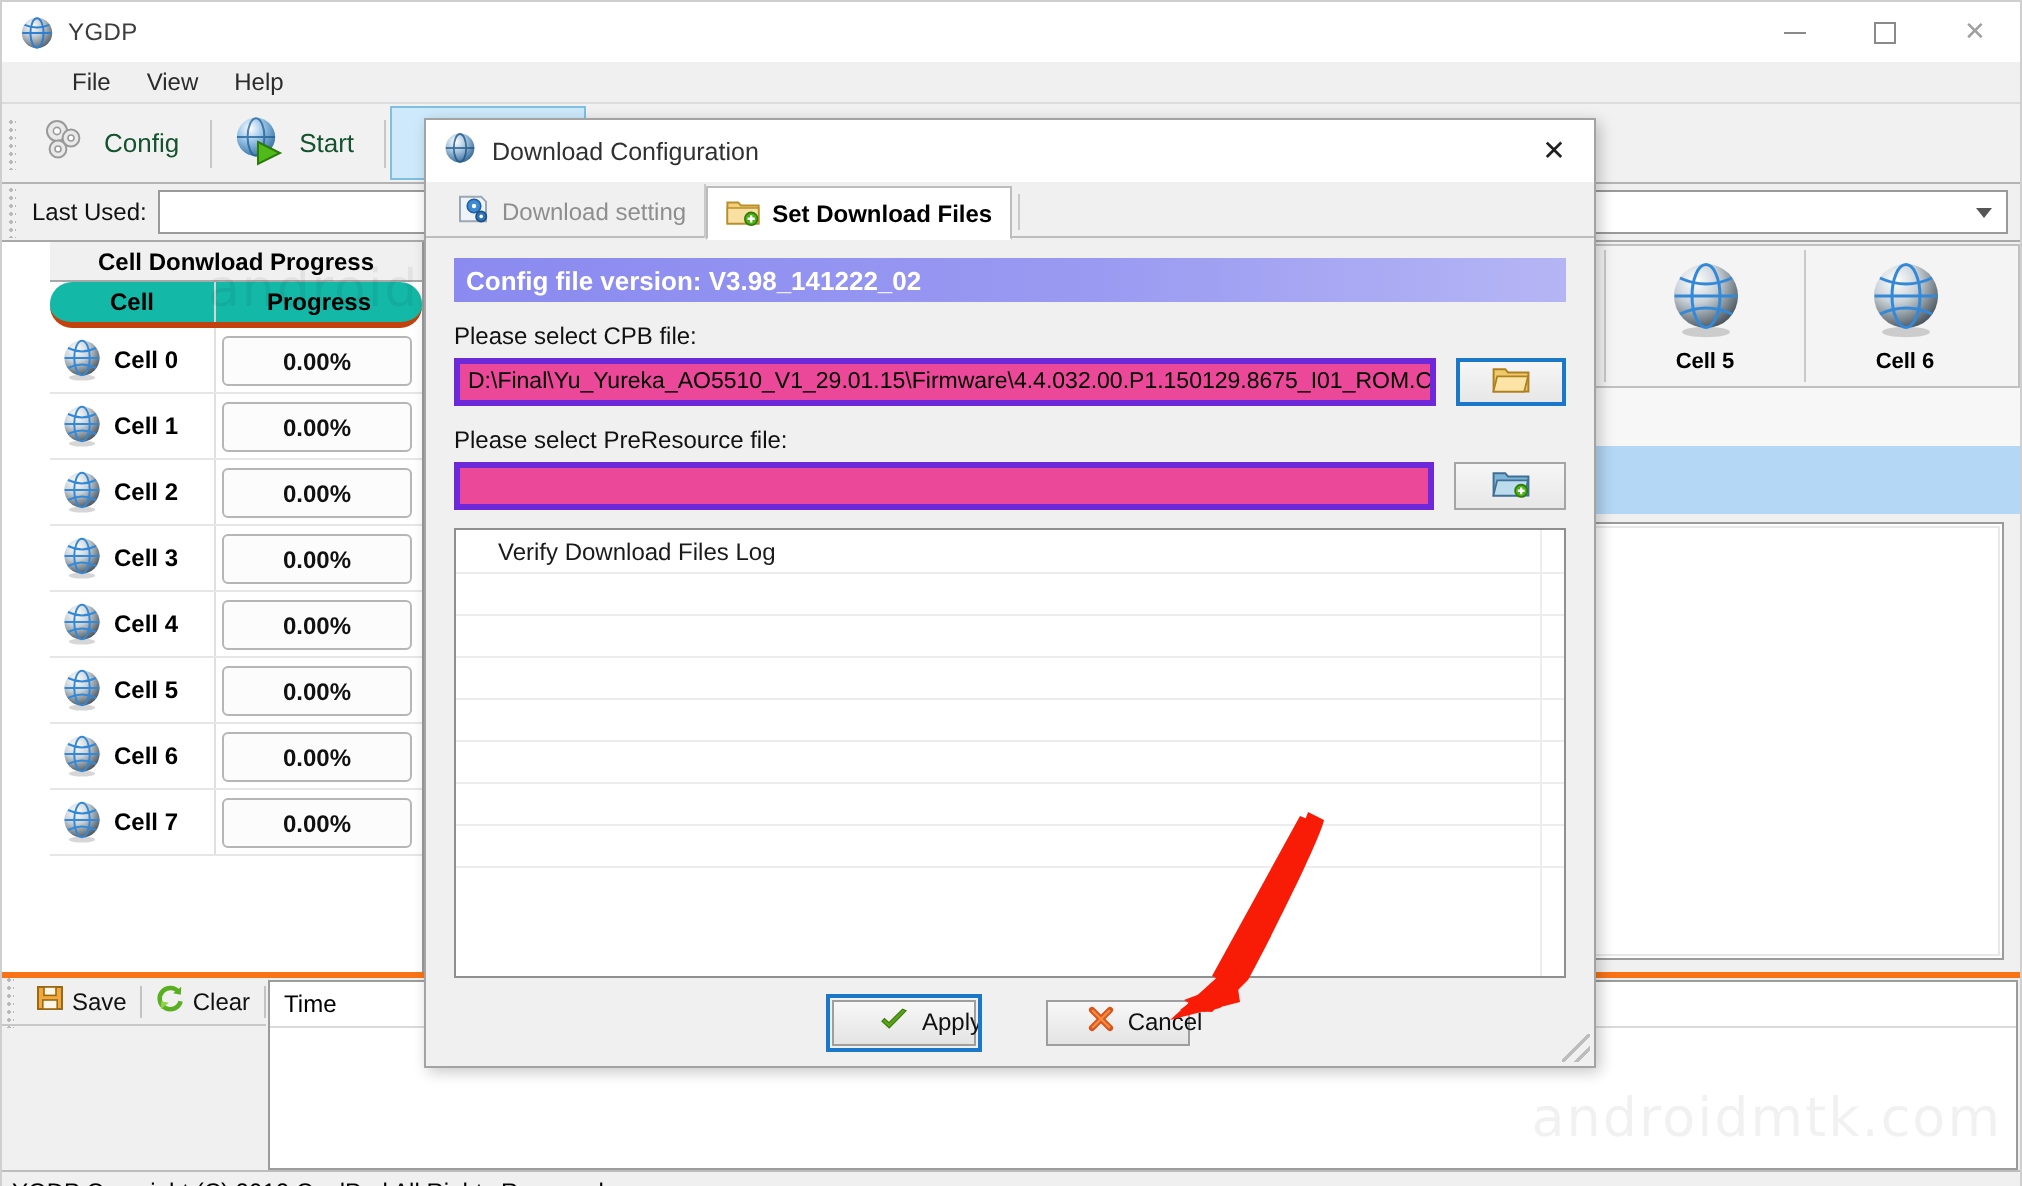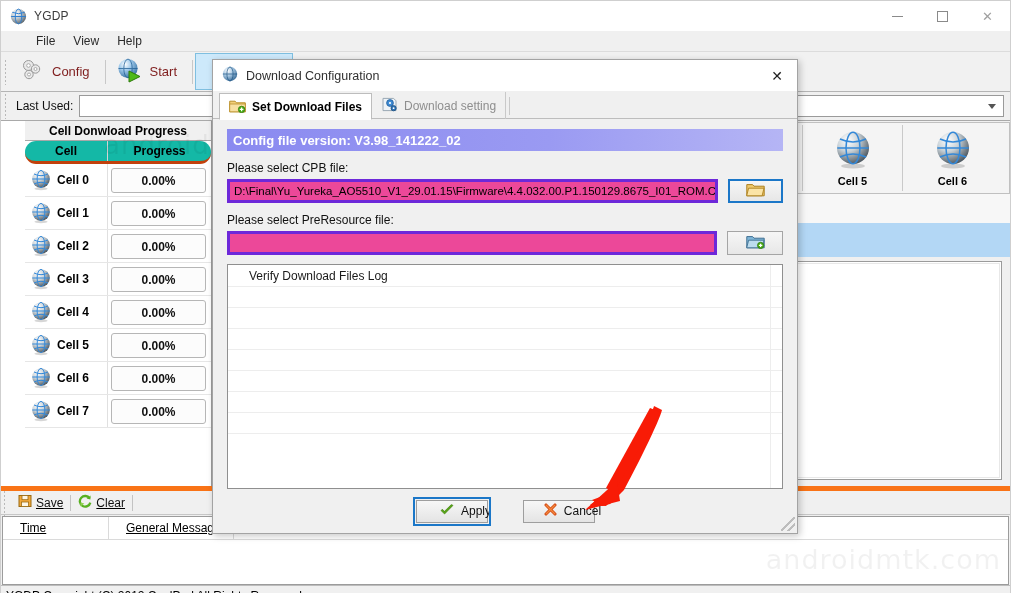--- a/index.html
+++ b/index.html
@@ -79,21 +79,21 @@
   .grip {
     width: 4px; height: 26px; margin-left: 3px; margin-right: 4px;
     background-image: radial-gradient(#b9b9b9 40%, transparent 41%);
     background-size: 3px 4px;
   }
   .tool-btn {
     height: 37px;
     display: flex; align-items: center;
     padding: 0 13px 0 8px;
     gap: 8px;
-    font-size: 13px; color: #7f1d1d;
+    font-size: 13px; color: #14532d;
   }
   .tool-btn .tb-label { white-space: nowrap; }
   .tool-sep {
     width: 1px; height: 24px; background: #c8c8c8; margin: 0 2px;
   }
   .tool-btn.highlighted {
     background: #cde9fb;
     border: 1px solid #7fbfe0;
   }
 
@@ -242,24 +242,23 @@
   }
   .right-list .inner-edge {
     position: absolute; inset: 1px;
     border: 1px solid #e8e8e8;
   }
 
   
   .log-area {
     height: 99px;
     background: #f0f0f0;
-    border-top: 5px solid #f97316;
-    display: flex; flex-direction: column;
-    position: relative;
-    text-decoration: underline;
+    border-top: 3px solid #f97316;
+    display: flex; 
+    position: relative;
   }
   .log-toolbar {
     height: 24px;
     background: #f0f0f0;
     display: flex; align-items: center;
     border-bottom: 1px solid #c7c7c7;
   }
   .log-toolbar .grip { margin-left: 2px; }
   .log-btn {
     display: flex; align-items: center; gap: 4px;
@@ -273,21 +272,21 @@
     border: 1px solid #9c9c9c;
     margin: 1px 1px 0 1px;
     display: flex; flex-direction: column;
   }
   .log-head {
     height: 23px; display: flex;
     border-bottom: 1px solid #dadada;
   }
   .log-head .lh {
     display: flex; align-items: center;
-    padding-left: 17px;
+    padding-left: 7px;
     font-size: 12px; color: #000;
     border-right: 1px solid #dadada;
   }
   .log-head .lh.c1 { width: 106px; flex: 0 0 106px; }
   .log-head .lh.c2 { width: 125px; flex: 0 0 125px; }
   .log-body { flex: 1 1 auto; }
 
   
   .statusbar {
     height: 21px;
@@ -907,42 +906,42 @@
         </g>
       </svg>
     </span>
     <span class="dt-text">Download Configuration</span>
     <div class="dlg-close">
       <span>✕</span>
     </div>
   </div>
 
   <div class="dlg-tabstrip">
-    <div class="dtab active">
-      <span>
-        <svg width="17" height="15" viewBox="0 0 17 15">
-          <path d="M0.7 3.2 h5.4 l1.4 1.6 h8.8 v9 h-15.6 z" fill="#f3cf7a" stroke="#b98f2b" stroke-width="1"></path>
-          <path d="M0.7 6 h15.6 v7.8 h-15.6 z" fill="#f8e0a2" stroke="#b98f2b" stroke-width=".8"></path>
-          <circle cx="12.6" cy="11.4" r="3.2" fill="#4caf18" stroke="#2f7a0b" stroke-width=".8"></circle>
-          <path d="M12.6 9.6 v3.6 M10.8 11.4 h3.6" stroke="#fff" stroke-width="1.2"></path>
-        </svg>
-      </span>
-      <span>Set Download Files</span>
-    </div>
     <div class="dtab inactive">
       <span>
         <svg width="17" height="15" viewBox="0 0 17 15">
           <path d="M2 1.4 h10.6 l2.4 2.4 v9.8 h-13 z" fill="#eef3f7" stroke="#9aa8b4" stroke-width="1"></path>
           <circle cx="9" cy="6" r="3.4" fill="#3d8ad4" stroke="#235f9c" stroke-width=".8"></circle>
           <circle cx="9" cy="6" r="1.1" fill="#fff"></circle>
           <circle cx="12.6" cy="11.2" r="2.6" fill="#2e74b8" stroke="#1d4f80" stroke-width=".8"></circle>
           <circle cx="12.6" cy="11.2" r=".9" fill="#fff"></circle>
         </svg>
       </span>
       <span>Download setting</span>
+    </div>
+    <div class="dtab active">
+      <span>
+        <svg width="17" height="15" viewBox="0 0 17 15">
+          <path d="M0.7 3.2 h5.4 l1.4 1.6 h8.8 v9 h-15.6 z" fill="#f3cf7a" stroke="#b98f2b" stroke-width="1"></path>
+          <path d="M0.7 6 h15.6 v7.8 h-15.6 z" fill="#f8e0a2" stroke="#b98f2b" stroke-width=".8"></path>
+          <circle cx="12.6" cy="11.4" r="3.2" fill="#4caf18" stroke="#2f7a0b" stroke-width=".8"></circle>
+          <path d="M12.6 9.6 v3.6 M10.8 11.4 h3.6" stroke="#fff" stroke-width="1.2"></path>
+        </svg>
+      </span>
+      <span>Set Download Files</span>
     </div>
     <div class="dtab-trail"></div>
   </div>
 
   <div class="dlg-page">
 
     <div class="cfgver-bar">Config file version: V3.98_141222_02</div>
 
     <div class="fld-label">Please select CPB file:</div>
     <div class="fld-row">

